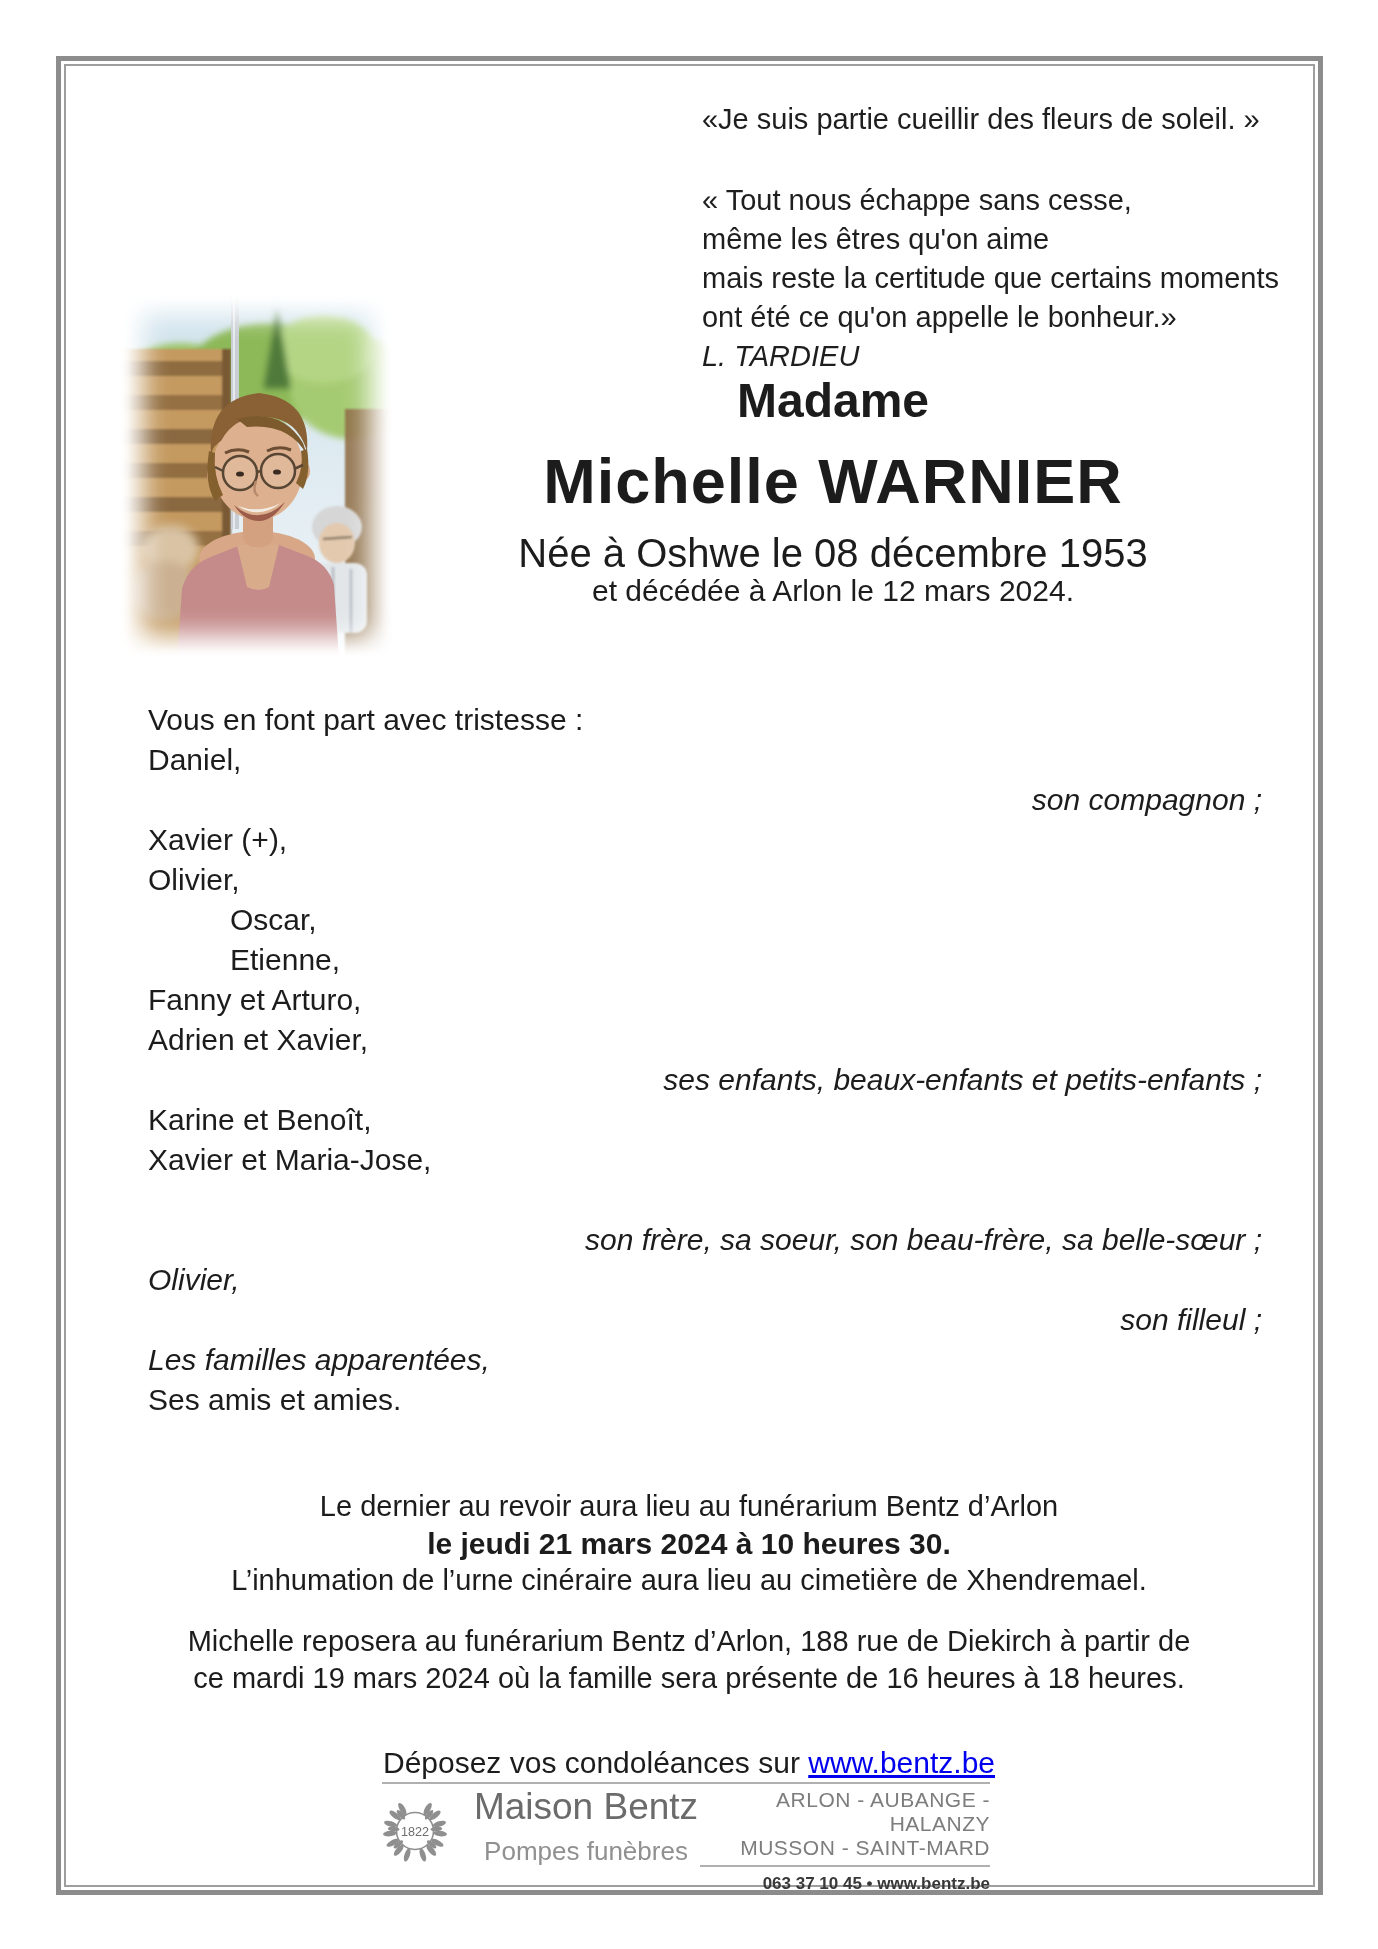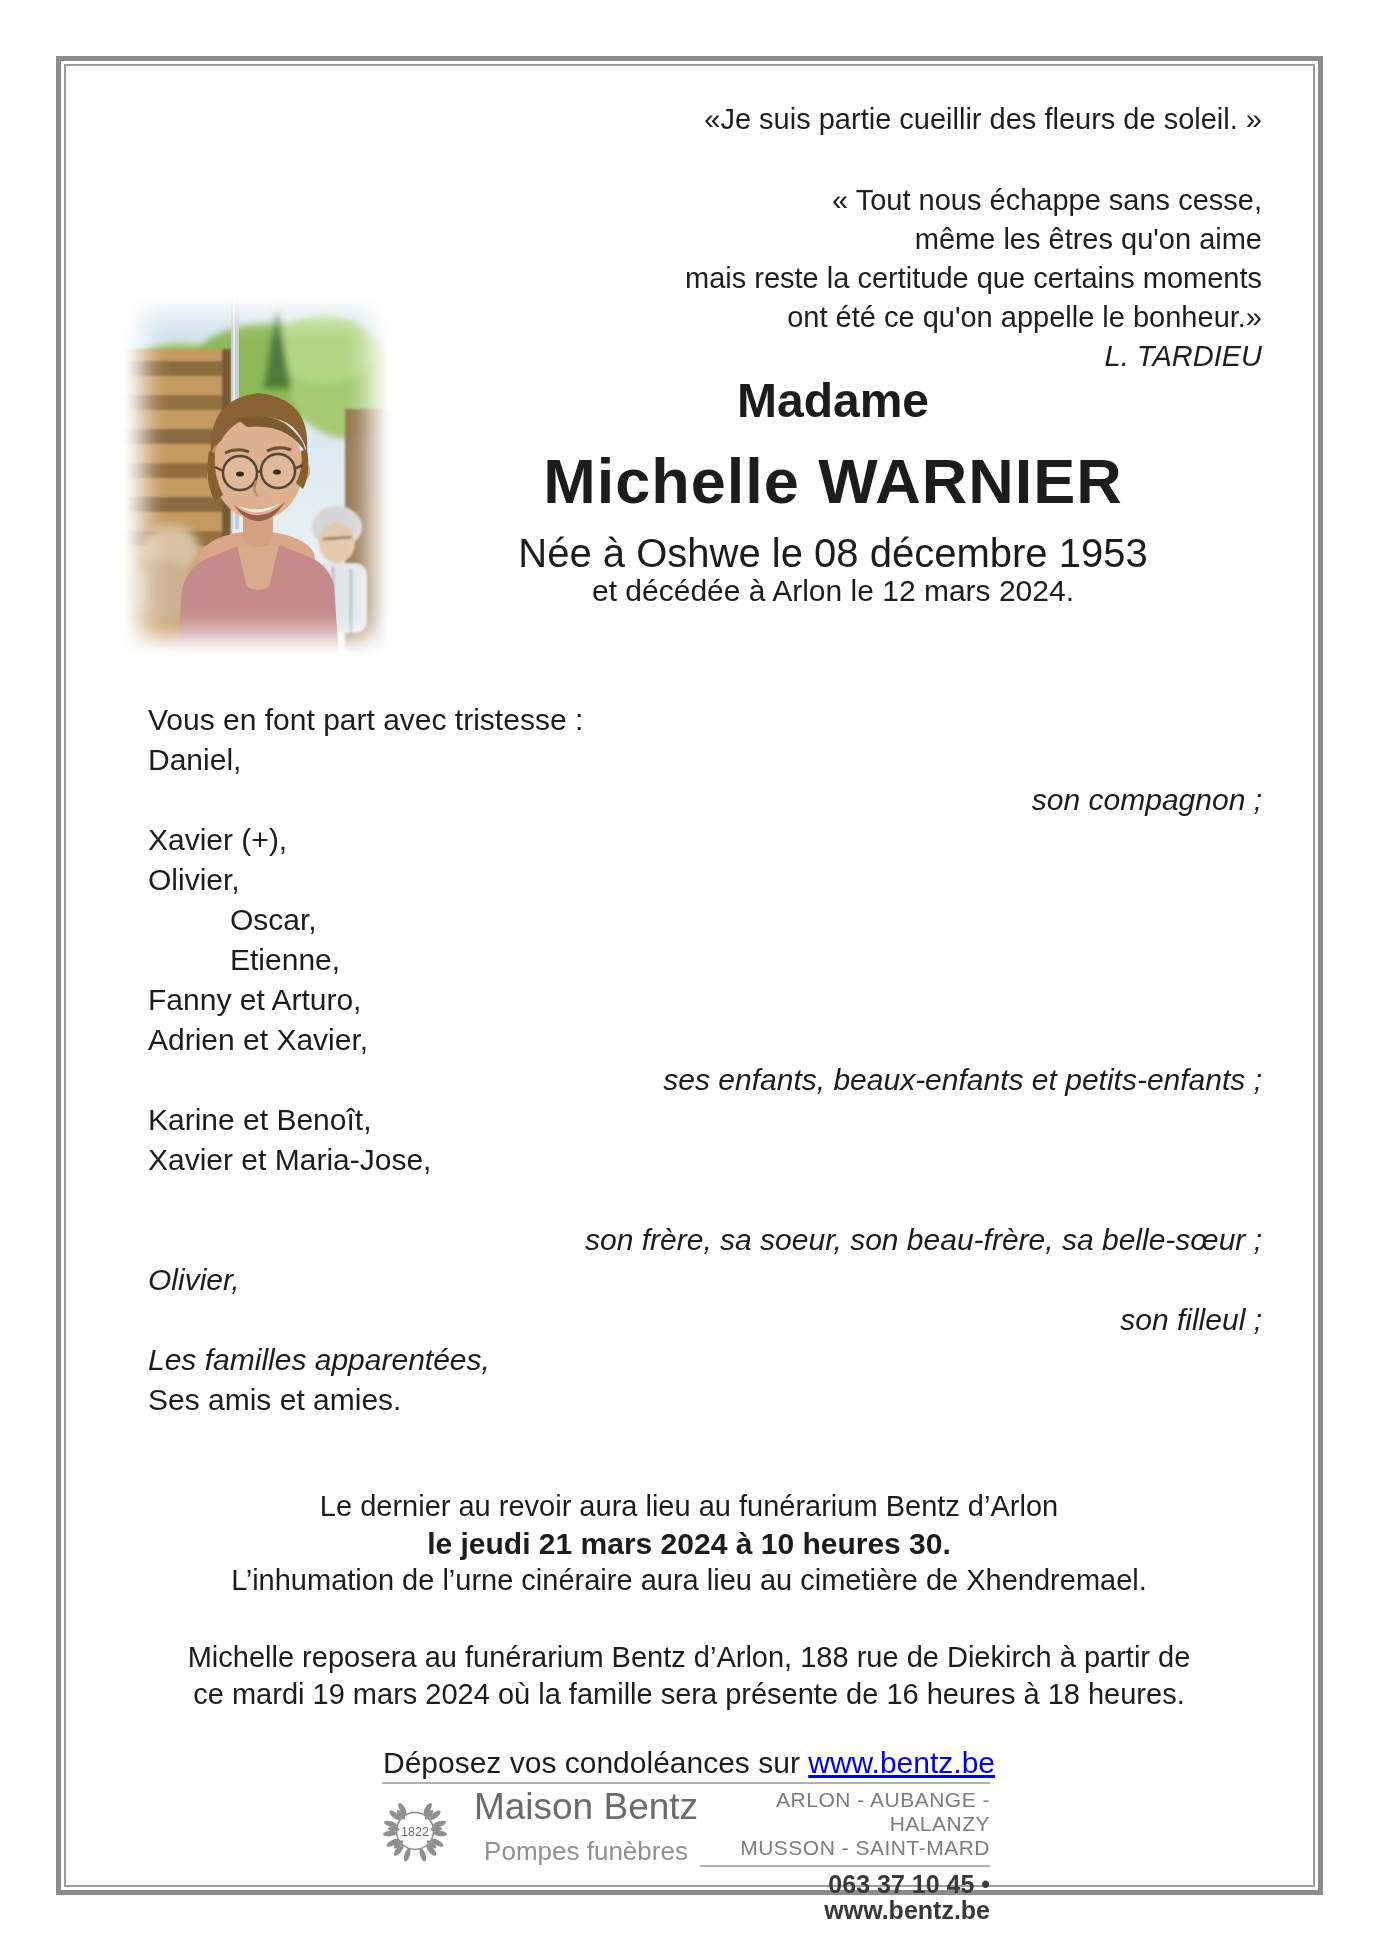--- a/index.html
+++ b/index.html
@@ -9,21 +9,21 @@
     -webkit-font-smoothing:antialiased;overflow:hidden;
   }
   
   .frame-outer{
     position:absolute;left:56px;top:56px;width:1267px;height:1839px;
     border:5px solid #8c8c8c;box-sizing:border-box;
   }
   .frame-inner{position:absolute;inset:3px;border:2px solid #9e9e9e;}
   
   .quote-block{
-    position:absolute;top:100px;right:116px;text-align:right;
+    position:absolute;top:100px;right:99px;
     font-size:29px;line-height:39px;color:#1e1e1e;
   }
   .quote-stanza{margin-top:42px;}
   .quote-author{font-style:italic;}
   
   .photo{position:absolute;left:119px;top:291px;width:275px;height:368px;}
   .photo svg{width:100%;height:100%;display:block;}
   .photo .vignette{
     position:absolute;inset:0;pointer-events:none;
     box-shadow:inset 0 0 26px 24px #ffffff, inset 0 0 8px 6px #ffffff;
@@ -38,36 +38,36 @@
   .family{position:absolute;left:118px;right:116px;top:700px;font-size:30px;line-height:40px;}
   .f-row{min-height:40px;margin-left:30px;}
   .r-right{text-align:right;font-style:italic;}
   .r-indent{padding-left:82px;}
   .r-italic{font-style:italic;}
   .r-gap{margin-top:40px;}
   
   .ceremony{position:absolute;left:62px;right:62px;top:1488px;text-align:center;
             font-size:29px;line-height:37px;}
   .c-bold{font-weight:bold;font-size:30px;}
-  .c-gap{margin-top:40px;}
+  .c-gap{margin-top:24px;}
   
   .condolences{position:absolute;left:62px;right:62px;top:1745px;text-align:center;
                font-size:30px;line-height:36px;}
   .condolences a{color:#0000ee;text-decoration:underline;cursor:pointer;}
   
   .logo{position:absolute;left:382px;top:1782px;width:608px;height:90px;}
   .logo-rule-top{position:absolute;left:0;top:0;width:100%;border-top:2px solid #b0b0b0;}
   .wreath{position:absolute;left:0;top:8px;width:66px;height:76px;}
   .brand-col{position:absolute;left:74px;top:4px;width:260px;text-align:center;}
   .brand{font-size:37px;line-height:42px;color:#6b6b6b;}
   .tagline{font-size:26px;line-height:30px;color:#909090;margin-top:8px;}
   .cities-col{position:absolute;right:0;top:6px;width:300px;text-align:right;color:#7d7d7d;}
   .cities{font-size:21px;line-height:24px;letter-spacing:.5px;}
   .cities-rule{border-top:2px solid #b0b0b0;margin-top:5px;margin-left:auto;width:290px;}
-  .phone{font-size:25px;line-height:26px;font-weight:bold;color:#383838;margin-top:4px;}
+  .phone{font-size:17px;line-height:26px;font-weight:bold;color:#383838;margin-top:4px;}
 </style>
 </head>
 <body>
 
 <div class="frame-outer">
   <div class="frame-inner"></div>
 </div>
 
 <div class="quote-block">
   <div>«Je suis partie cueillir des fleurs de soleil. »</div>

